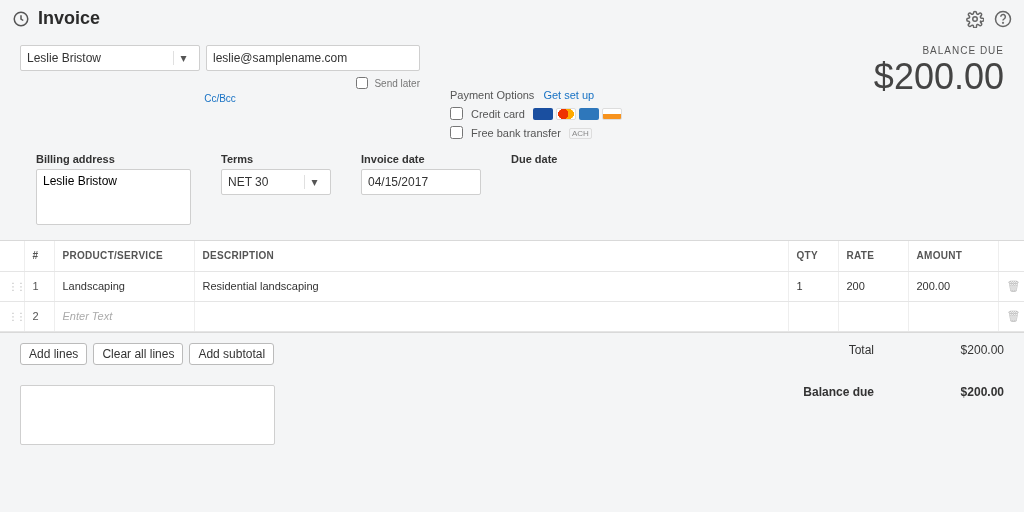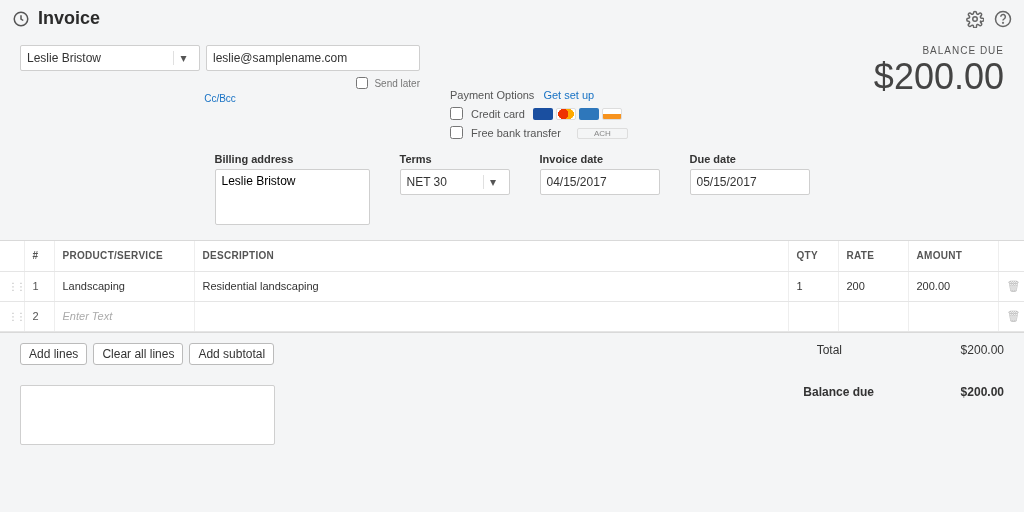--- a/index.html
+++ b/index.html
@@ -59,31 +59,30 @@
   .pay-col .po-head { margin-bottom: 6px; margin-top: 44px; }
   .pay-col .po-head .link { color: #1872c4; cursor: pointer; margin-left: 6px; }
   .pay-row { display: flex; align-items: flex-end; gap: 8px; margin-bottom: 6px; }
   .pay-row input[type=checkbox]{ width:13px; height:13px; }
   .cc-icons { display: flex; gap: 3px; }
   .cc { width: 20px; height: 12px; border-radius: 2px; display:inline-block; }
   .cc.visa { background:#1a4fa0; }
   .cc.mc { background: radial-gradient(circle at 35% 50%, #e30 40%, transparent 41%), radial-gradient(circle at 65% 50%, #fa0 40%, transparent 41%), #fff; border:1px solid #ddd;}
   .cc.amex { background:#2e77bb; }
   .cc.disc { background:linear-gradient(#fff 50%, #f7931e 50%); border:1px solid #ddd;}
-  .ach { font-size:8px; color:#888; border:1px solid #ddd; padding:0 16px; border-radius:2px;margin-left:8px;}
+  .ach { font-size:8px; color:#888; border:1px solid #ddd; padding:0 2px; border-radius:2px;}
   
   .balance-col { margin-left: auto; text-align: right; padding-right: 0; }
   .balance-col .lbl { font-size: 10px; letter-spacing: 1px; color: #555; }
   .balance-col .amt { font-size: 36px; color: #444; font-weight: 300; }
   
   .form-row2 {
-    padding: 4px 20px 12px 20px;
+    padding: 4px 20px 12px 36px;
     display: flex;
     gap: 30px;
-    justify-content: center;
   }
   .field-block .flabel { font-size: 11px; font-weight: 600; color: #333; margin-bottom: 4px; }
   .billing-block .ta {
     width: 155px; height: 56px; background:#fff; border:1px solid #cfcfcf; border-radius:2px; padding:4px 6px; font-size:12px; resize:none; font-family:inherit;
   }
   .terms-select { width: 110px; }
   .date-input { width: 120px; }
   
   .lines-wrap { background:#fff; border-top:1px solid #d9d9d9; border-bottom:1px solid #d9d9d9; }
   table.lines { width:100%; border-collapse: collapse; table-layout: fixed; }
@@ -114,21 +113,21 @@
   .placeholder-text { color:#aaa; font-style: italic; }
   
   .below-table {
     display:flex; padding:10px 20px; align-items:flex-start; gap: 20px;
   }
   .btns-row { display:flex; gap:6px; }
   .btn-sm {
     background:#fff; border:1px solid #bbb; border-radius:3px; padding:3px 8px; font-size:12px; cursor:pointer; color:#333;
   }
   .totals { margin-left:auto; font-size:12px; color:#333; }
-  .totals .trow { display:flex; gap:92px; justify-content:space-between; margin-bottom:6px;}
+  .totals .trow { display:flex; gap:60px; justify-content:space-between; margin-bottom:6px;}
   .totals .trow .tval { width:70px; text-align:right; }
   
   .msg-area { padding: 10px 20px; display:flex; }
   .msg-block .mlabel { font-size:11px; font-weight:600; color:#333; margin-bottom:6px; }
   .msg-block textarea {
     width:255px; height:60px; border:1px solid #cfcfcf; border-radius:2px; padding:4px; font-family:inherit; resize:none; font-size:12px;
   }
   .bal-due-row { margin-left:auto; display:flex; gap:60px; font-size:12px; font-weight:600; color:#333; align-items:flex-start;}
   .bal-due-row .bval { width:70px; text-align:right; }
 </style>
@@ -210,21 +209,20 @@
       <span class="sel-text">NET 30</span>
       <span class="chev">▾</span>
     </div>
   </div>
   <div class="field-block">
     <div class="flabel">Invoice date</div>
     <div class="text-input date-input">04/15/2017</div>
   </div>
   <div class="field-block">
     <div class="flabel">Due date</div>
-    <div class="text-input date-input">05/15/2017</div>
   </div>
 </div>
 
 <div class="lines-wrap">
   <table class="lines">
     <colgroup>
       <col class="col-drag">
         <col class="col-num">
         <col class="col-prod">
         <col class="col-desc">

